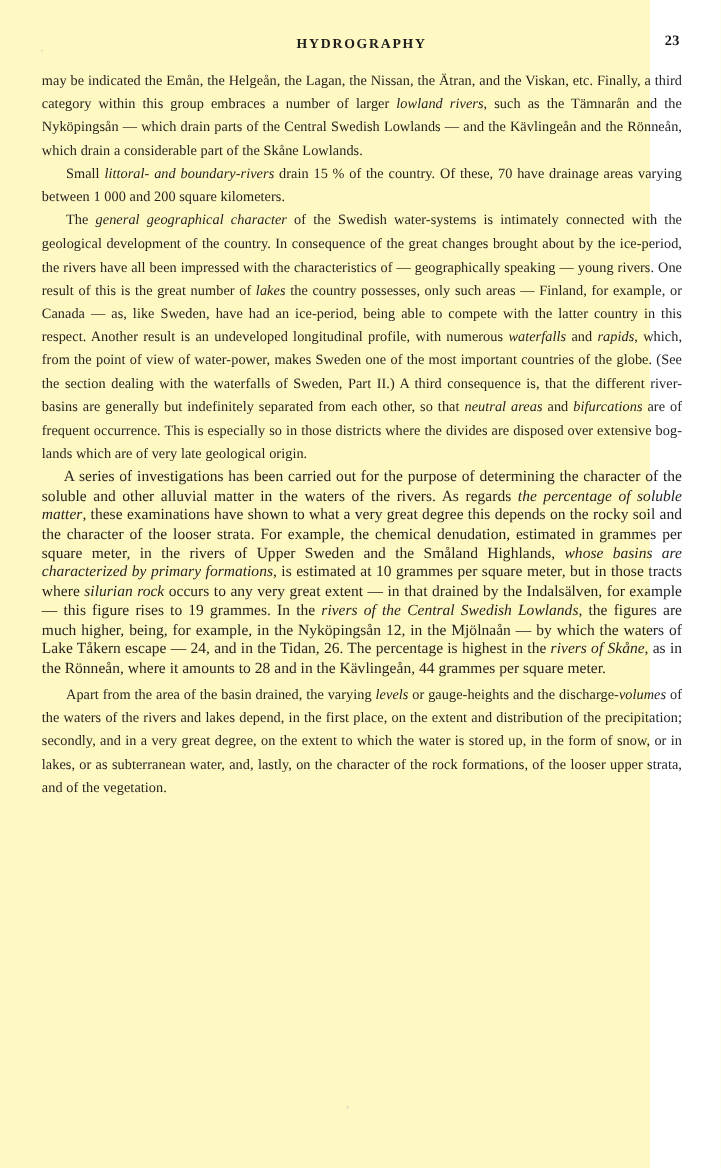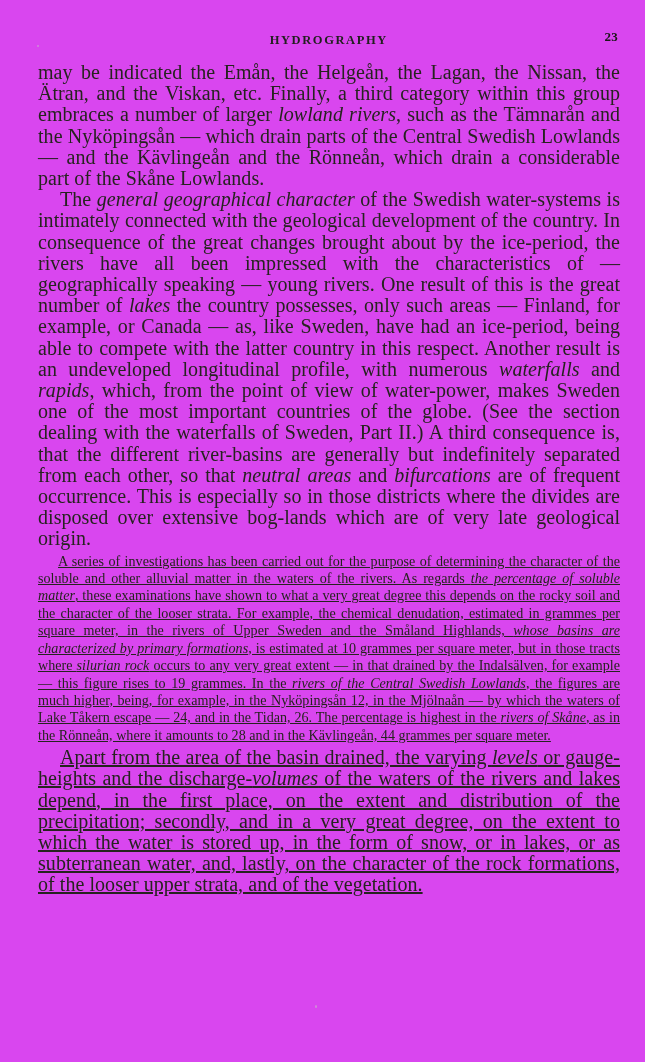--- a/index.html
+++ b/index.html
@@ -12,23 +12,23 @@
     height: 1062px;
     position: relative;
     font-family: "Liberation Serif", "DejaVu Serif", serif;
     color: #1c1c1c;
     overflow: hidden;
   }
 
   .page {
     position: absolute;
     left: 0; top: 0;
-    width: 645px;
+    width: 591px;
     height: 1062px;
-    background: #d946ef;
+    background: #fef9c3;
   }
 
   
   .running-head {
     position: absolute;
     left: 38px;
     top: 33px;
     width: 580px;
     height: 22px;
   }
@@ -64,39 +64,39 @@
 
   p {
     margin: 0;
     text-align: justify;
     text-justify: inter-word;
     color: #26231f;
   }
 
   
   .body-text {
-    font-size: 20px;
+    font-size: 13px;
     line-height: 21.2px;
     letter-spacing: 0.05px;
   }
   .body-text + .body-text {
     text-indent: 22px;
   }
   .no-indent { text-indent: 0 !important; }
   .indent { text-indent: 22px; }
 
   
   .petit {
     font-size: 14.1px;
     line-height: 17.4px;
     text-indent: 20px;
     margin-top: 2px;
     letter-spacing: 0.02px;
   }
-  .gap-med { margin-top: 3px; text-decoration: underline; }
+  .gap-med { margin-top: 3px; }
 
   i, em {
     font-style: italic;
   }
 
   
   .speck {
     position: absolute;
     background: #c9c6c2;
     border-radius: 50%;
@@ -110,20 +110,21 @@
 
   <div class="running-head">
     <div class="head-title">HYDROGRAPHY</div>
     <div class="folio">23</div>
   </div>
 
   <div class="column">
 
     <p class="body-text no-indent"><span>may be indicated the Emån, the Helgeån, the Lagan, the Nissan, the Ätran, and the Viskan, etc.  Finally, a third category within this group embraces a number of larger </span><i>lowland rivers</i><span>, such as the Tämnarån and the Nyköpingsån — which drain parts of the Central Swedish Lowlands — and the Kävlingeån and the Rönneån, which drain a considerable part of the Skåne Lowlands.</span></p>
 
+    <p class="body-text indent"><span>Small </span><i>littoral- and boundary-rivers</i><span> drain 15 % of the country.  Of these, 70 have drainage areas varying between 1 000 and 200 square kilometers.</span></p>
 
     <p class="body-text indent"><span>The </span><i>general geographical character</i><span> of the Swedish water-systems is intimately connected with the geological development of the country. In consequence of the great changes brought about by the ice-period, the rivers have all been impressed with the characteristics of — geographically speaking — young rivers.  One result of this is the great number of </span><i>lakes</i><span> the country possesses, only such areas — Finland, for example, or Canada — as, like Sweden, have had an ice-period, being able to compete with the latter country in this respect.  Another result is an undeveloped longitudinal profile, with numerous </span><i>waterfalls</i><span> and </span><i>rapids</i><span>, which, from the point of view of water-power, makes Sweden one of the most important countries of the globe.  (See the section dealing with the waterfalls of Sweden, Part II.)  A third consequence is, that the different river-basins are generally but indefinitely separated from each other, so that </span><i>neutral areas</i><span> and </span><i>bifurcations</i><span> are of frequent occurrence.  This is especially so in those districts where the divides are disposed over extensive bog-lands which are of very late geological origin.</span></p>
 
     <p class="petit gap-med"><span>A series of investigations has been carried out for the purpose of determining the character of the soluble and other alluvial matter in the waters of the rivers.  As regards </span><i>the percentage of soluble matter</i><span>, these examinations have shown to what a very great degree this depends on the rocky soil and the character of the looser strata.  For example, the chemical denudation, estimated in grammes per square meter, in the rivers of Upper Sweden and the Småland Highlands, </span><i>whose basins are characterized by primary formations</i><span>, is estimated at 10 grammes per square meter, but in those tracts where </span><i>silurian rock</i><span> occurs to any very great extent — in that drained by the Indalsälven, for example — this figure rises to 19 grammes. In the </span><i>rivers of the Central Swedish Lowlands</i><span>, the figures are much higher, being, for example, in the Nyköpingsån 12, in the Mjölnaån — by which the waters of Lake Tåkern escape — 24, and in the Tidan, 26. The percentage is highest in the </span><i>rivers of Skåne</i><span>, as in the Rönneån, where it amounts to 28 and in the Kävlingeån, 44 grammes per square meter.</span></p>
 
     <p class="body-text indent gap-med"><span>Apart from the area of the basin drained, the varying </span><i>levels</i><span> or gauge-heights and the discharge-</span><i>volumes</i><span> of the waters of the rivers and lakes depend, in the first place, on the extent and distribution of the precipitation; secondly, and in a very great degree, on the extent to which the water is stored up, in the form of snow, or in lakes, or as subterranean water, and, lastly, on the character of the rock formations, of the looser upper strata, and of the vegetation.</span></p>
 
   </div>
 
   <div class="speck" style="left:37px; top:45px; width:2px; height:2px;"></div>

